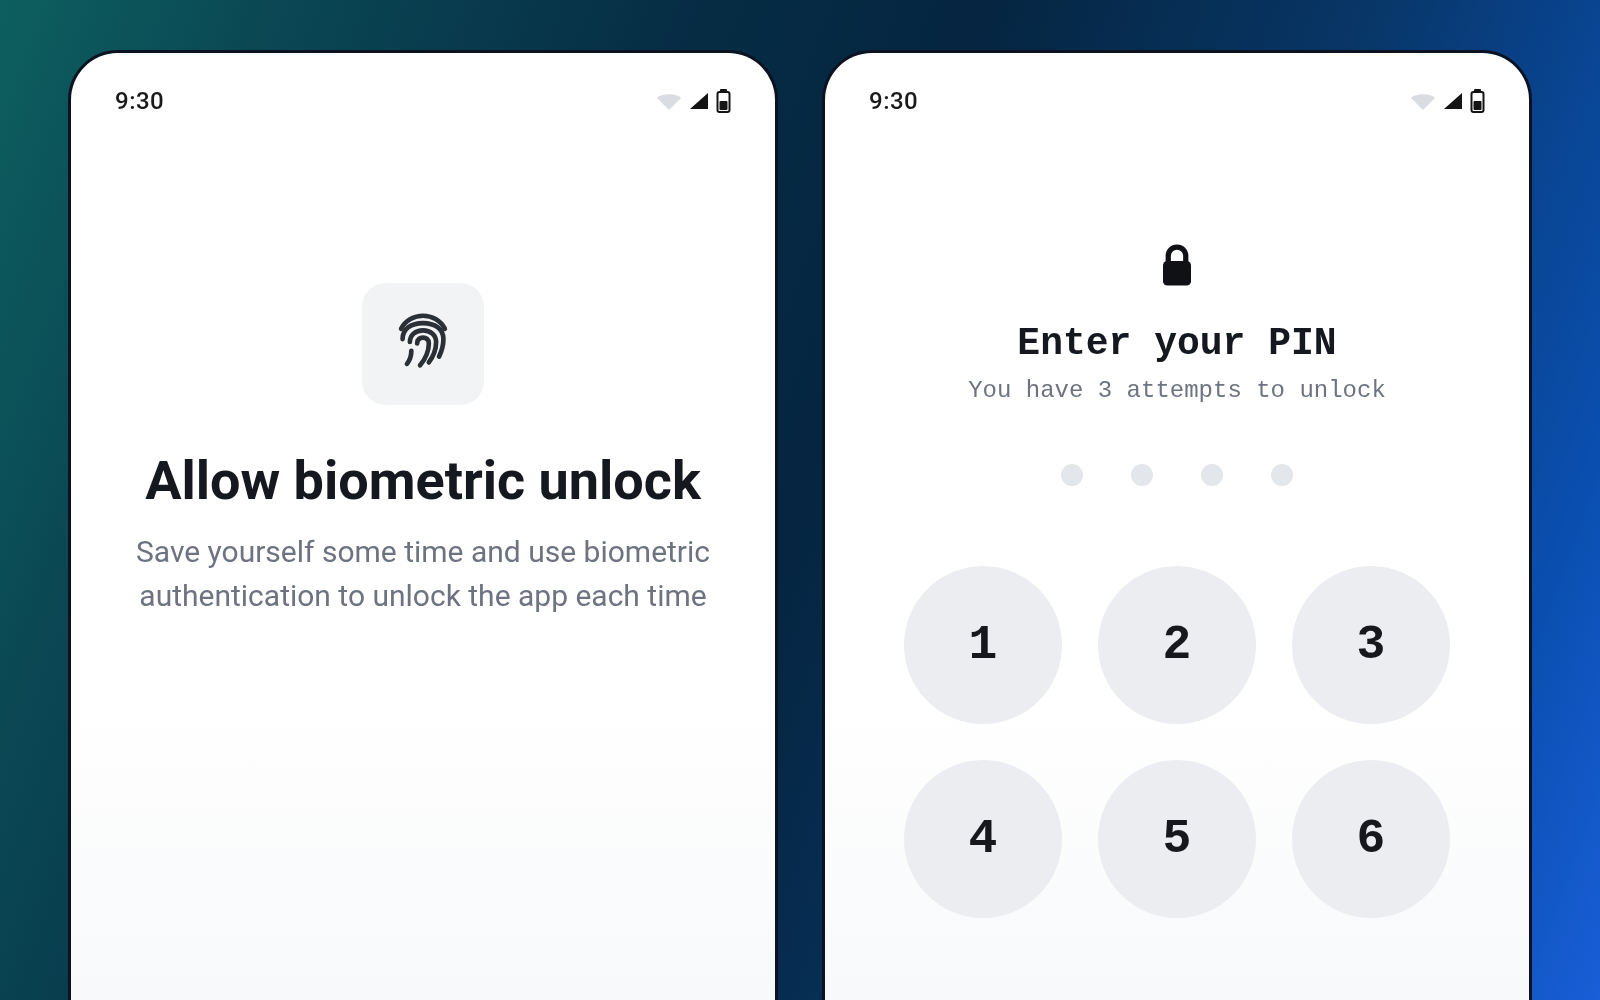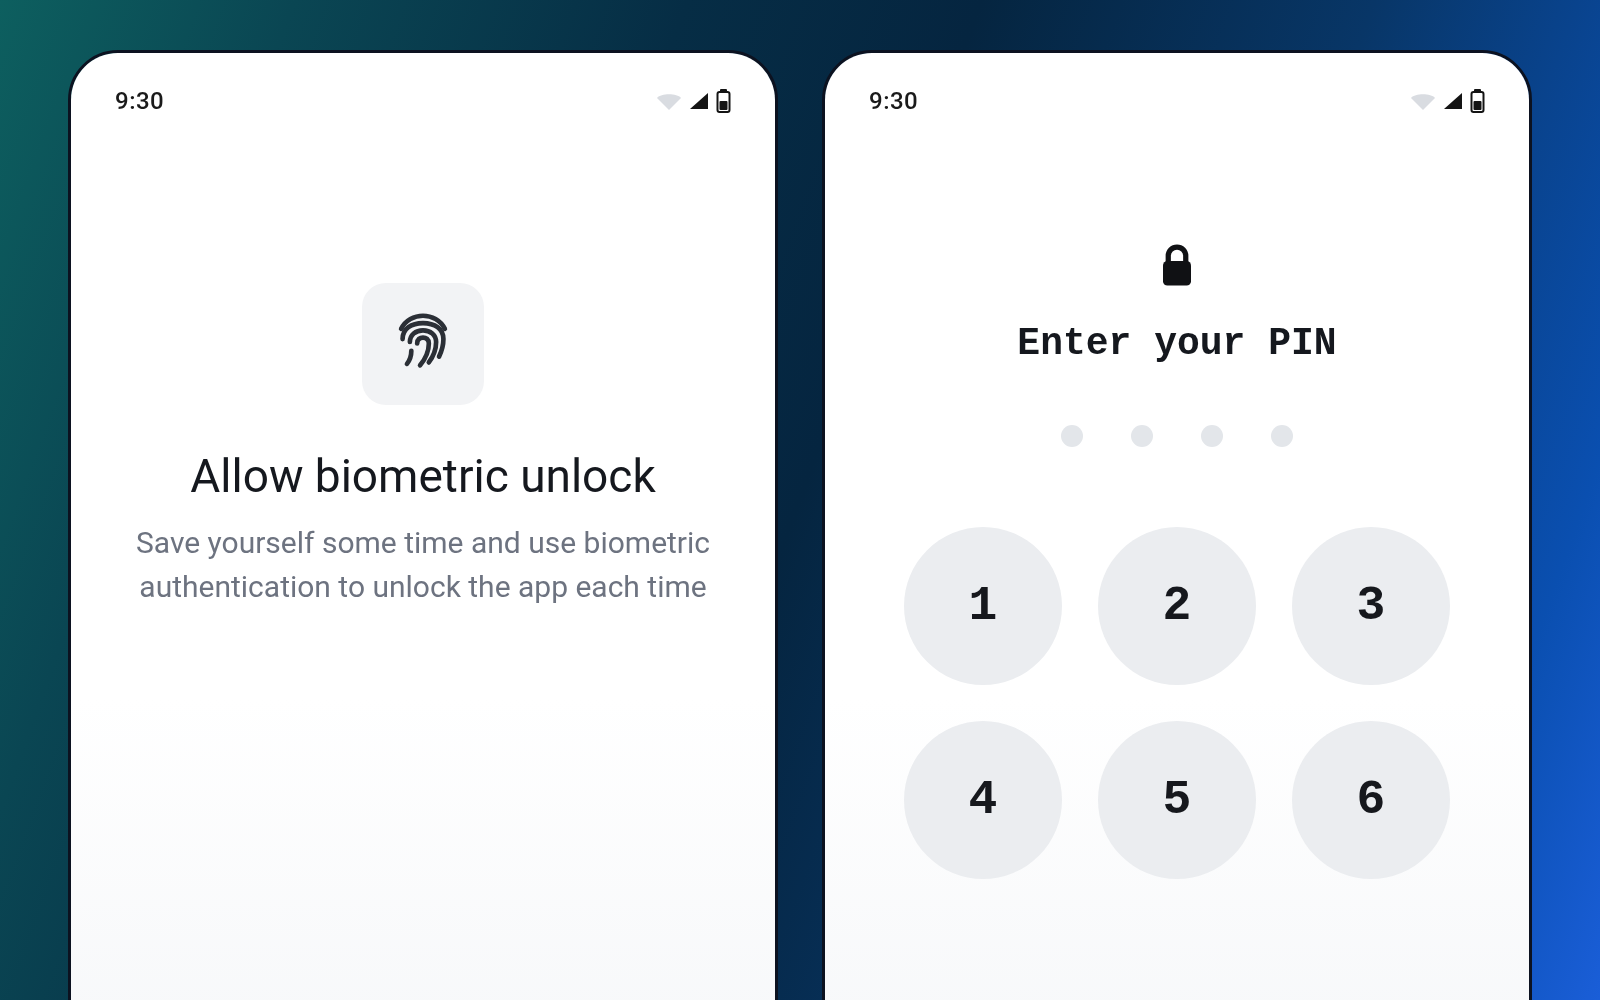--- a/index.html
+++ b/index.html
@@ -63,22 +63,22 @@
     width: 122px;
     height: 122px;
     background: #f2f3f5;
     border-radius: 24px;
     display: flex;
     align-items: center;
     justify-content: center;
   }
   .bio-title {
     margin-top: 44px;
-    font-size: 46px;
-    font-weight: 400;
+    font-size: 54px;
+    font-weight: 700;
     color: #15181e;
     text-align: center;
   }
   .bio-subtitle {
     margin-top: 18px;
     font-size: 30px;
     line-height: 1.45;
     color: #6d7380;
     text-align: center;
     max-width: 580px;
@@ -214,20 +214,21 @@
     </div>
 
     <div class="pin-content">
       <span class="lock-icon">
         <svg width="42" height="50" viewBox="0 0 24 28" fill="#101114">
           <path d="M7 10 V7 a5 5 0 0 1 10 0 V10" fill="none" stroke="#101114" stroke-width="3" stroke-linecap="round"></path>
           <rect x="4" y="10" width="16" height="14" rx="2.5"></rect>
         </svg>
       </span>
       <div class="pin-title">Enter your PIN</div>
+      <div class="pin-subtitle">You have 3 attempts to unlock</div>
 
       <div class="pin-dots">
         <div class="pin-dot"></div>
         <div class="pin-dot"></div>
         <div class="pin-dot"></div>
         <div class="pin-dot"></div>
       </div>
 
       <div class="keypad">
         <button class="key">1</button>

